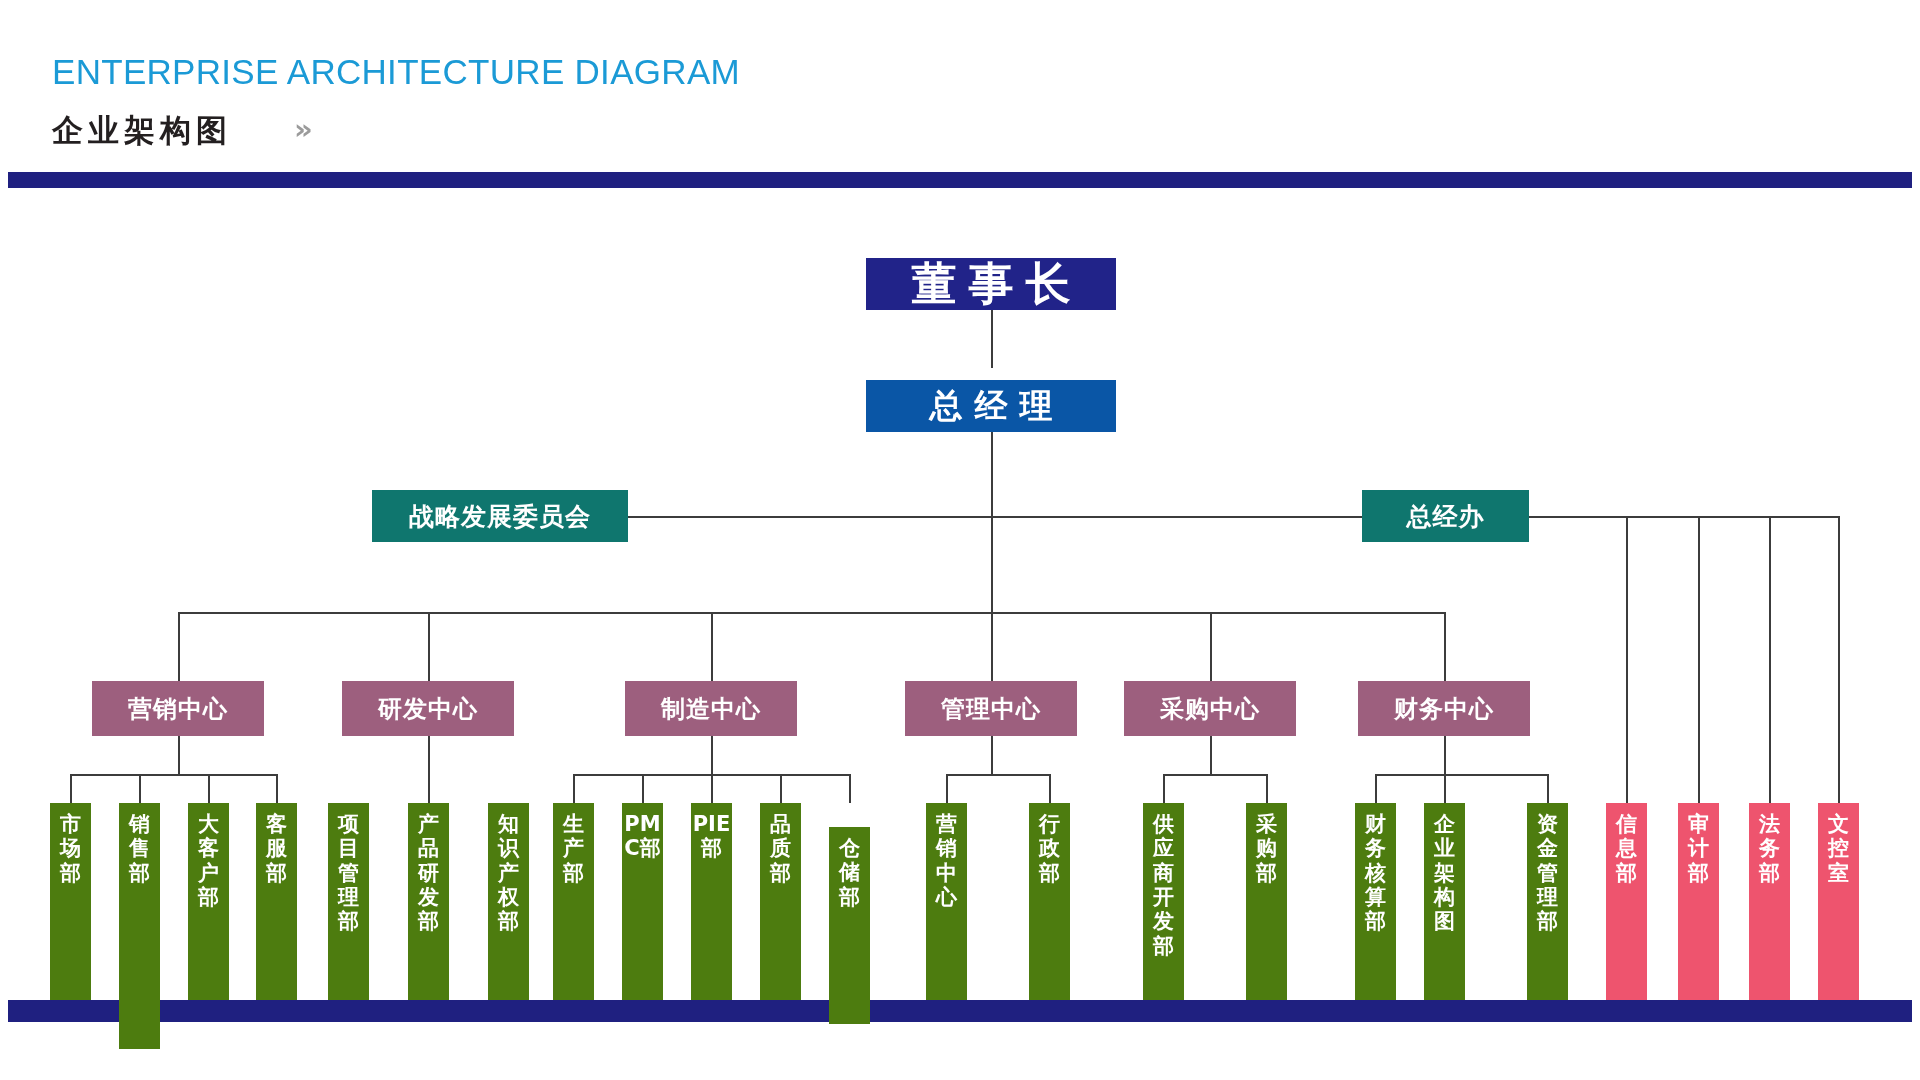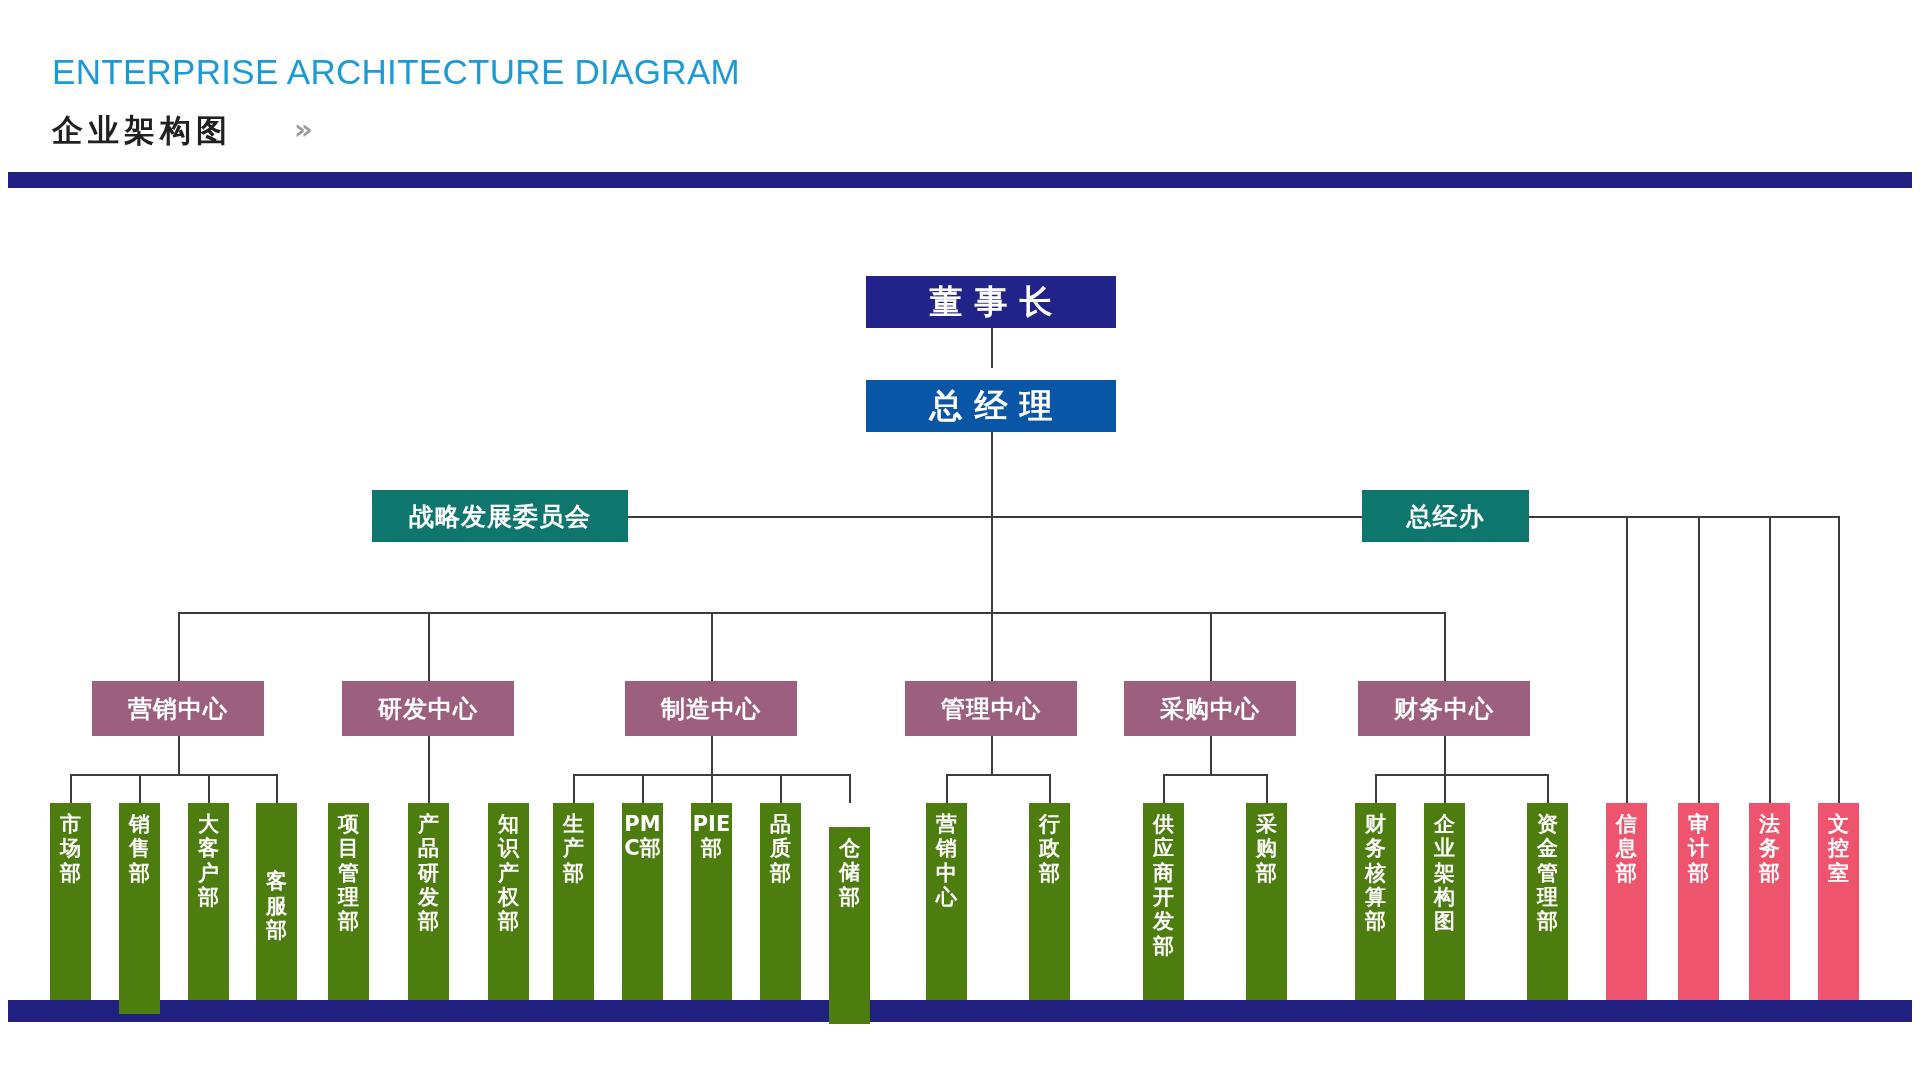--- a/index.html
+++ b/index.html
@@ -40,21 +40,21 @@
 
   
   .node{
     position:absolute;
     box-sizing:border-box;
     display:flex;align-items:center;justify-content:center;
     color:#ffffff;font-weight:bold;
     text-align:center;
     z-index:5;
   }
-  .n-chair{background:#212389;font-size:33px;letter-spacing:12px;text-indent:12px;margin-top:18px;}
+  .n-chair{background:#212389;font-size:45px;letter-spacing:12px;text-indent:12px;}
   .n-gm{background:#0a56a6;font-size:33px;letter-spacing:12px;text-indent:12px;}
   .n-purple{background:#0f766e;font-size:25px;letter-spacing:1px;}
   .n-center{background:#9d5f7e;font-size:24px;letter-spacing:1px;}
 
   
   .n-dept{
     background:#4d7c0f;
     font-size:21px;
     line-height:1.16;
     align-items:flex-start;
@@ -166,27 +166,27 @@
   <div class="node n-center" style="left:1124px;top:681px;width:172px;height:55px;">
     <span>采购中心</span>
   </div>
   <div class="node n-center" style="left:1358px;top:681px;width:172px;height:55px;">
     <span>财务中心</span>
   </div>
 
   <div class="node n-dept" style="left:50px;top:803px;width:41px;height:197px;">
     <span class="vtext">市场部</span>
   </div>
-  <div class="node n-dept" style="left:119px;top:803px;width:41px;height:211px;">
+  <div class="node n-dept" style="left:119px;top:803px;width:41px;height:246px;">
     <span class="vtext">销售部</span>
   </div>
   <div class="node n-dept" style="left:188px;top:803px;width:41px;height:197px;">
     <span class="vtext">大客户部</span>
   </div>
-  <div class="node n-dept" style="left:256px;top:803px;width:41px;height:197px;align-items:center;">
+  <div class="node n-dept" style="left:256px;top:803px;width:41px;height:197px;">
     <span class="vtext">客服部</span>
   </div>
 
   <div class="node n-dept" style="left:328px;top:803px;width:41px;height:197px;">
     <span class="vtext">项目管理部</span>
   </div>
   <div class="node n-dept" style="left:408px;top:803px;width:41px;height:197px;">
     <span class="vtext">产品研发部</span>
   </div>
   <div class="node n-dept" style="left:488px;top:803px;width:41px;height:197px;">

